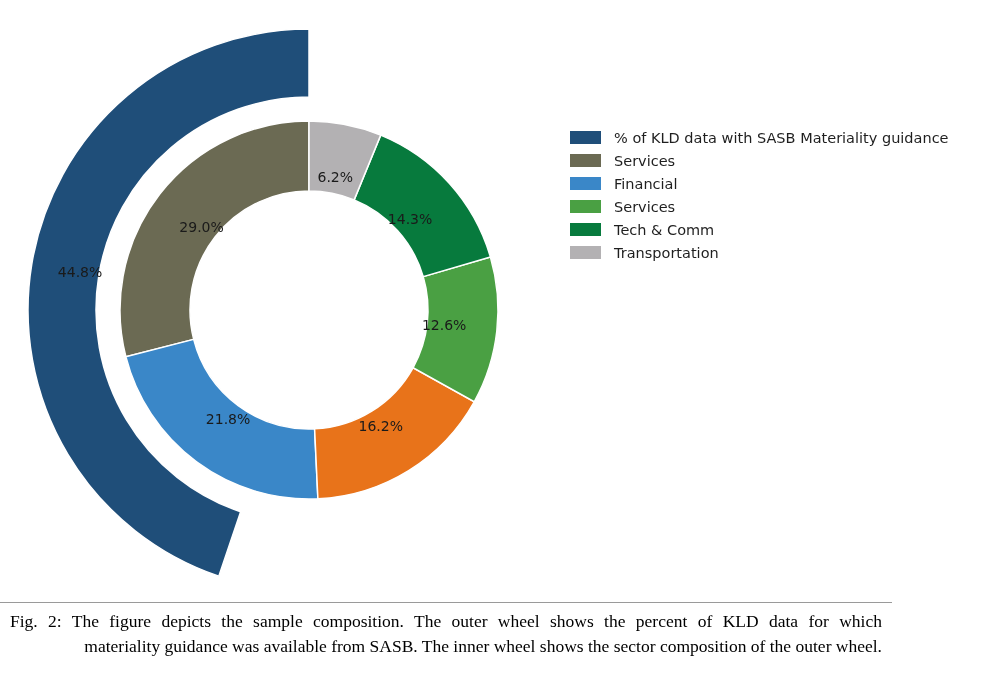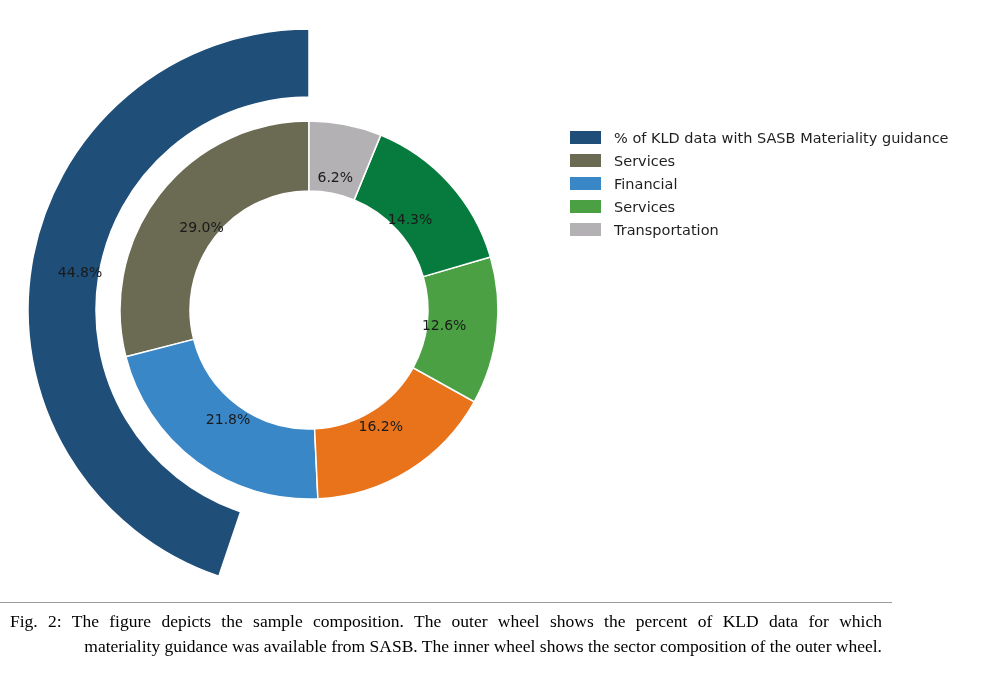--- a/index.html
+++ b/index.html
@@ -72,20 +72,24 @@
       </div>
       <div class="legend-row">
         <span class="legend-swatch" style="background: rgb(58, 135, 200);"></span>
         <span class="legend-label">Financial</span>
       </div>
       <div class="legend-row">
         <span class="legend-swatch" style="background: rgb(74, 160, 67);"></span>
         <span class="legend-label">Services</span>
       </div>
       <div class="legend-row">
+        <span class="legend-swatch" style="background: rgb(7, 122, 61);"></span>
+        <span class="legend-label">Tech &amp; Comm</span>
+      </div>
+      <div class="legend-row">
         <span class="legend-swatch" style="background: rgb(179, 177, 179);"></span>
         <span class="legend-label">Transportation</span>
       </div>
     </div>
 </div>
 
 <div class="caption">
   <div class="caption-line1">Fig. 2: The figure depicts the sample composition. The outer wheel shows the percent of KLD data for which</div>
   <div class="caption-line2">materiality guidance was available from SASB. The inner wheel shows the sector composition of the outer wheel.</div>
 </div>

